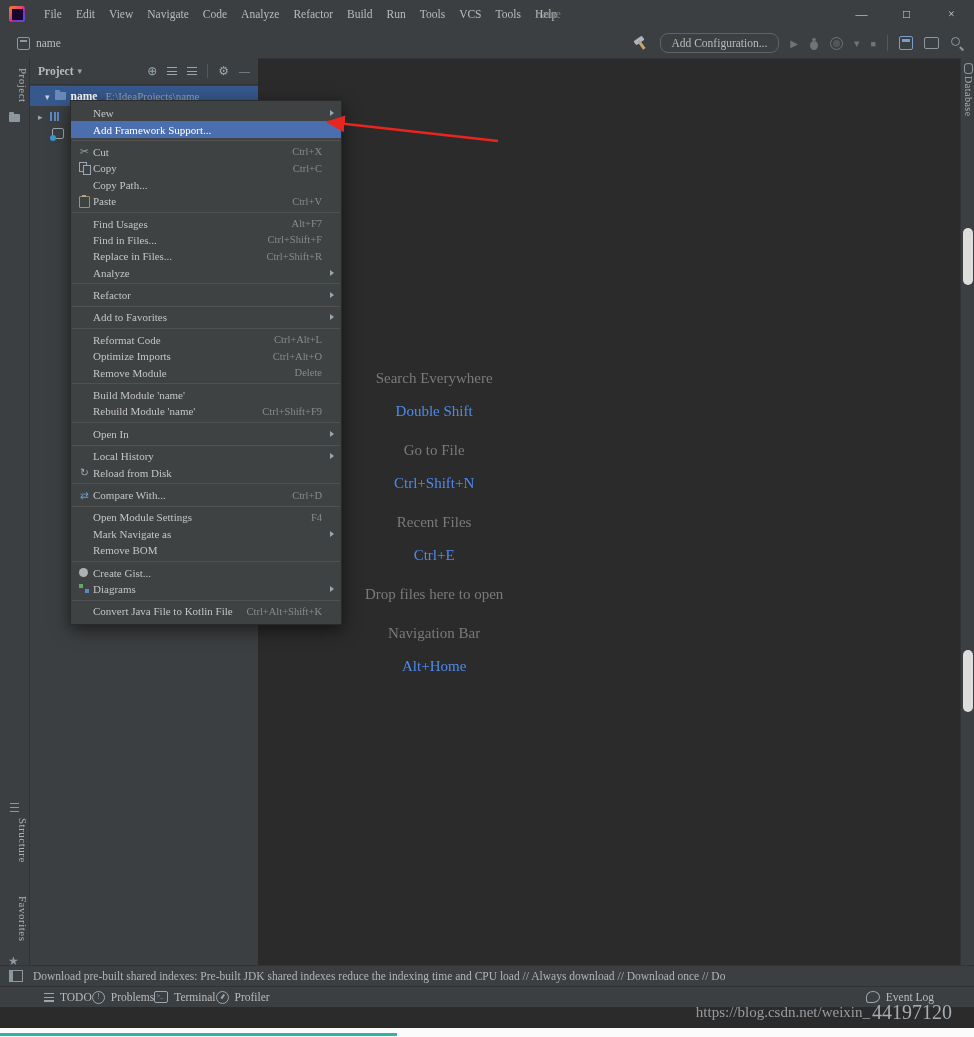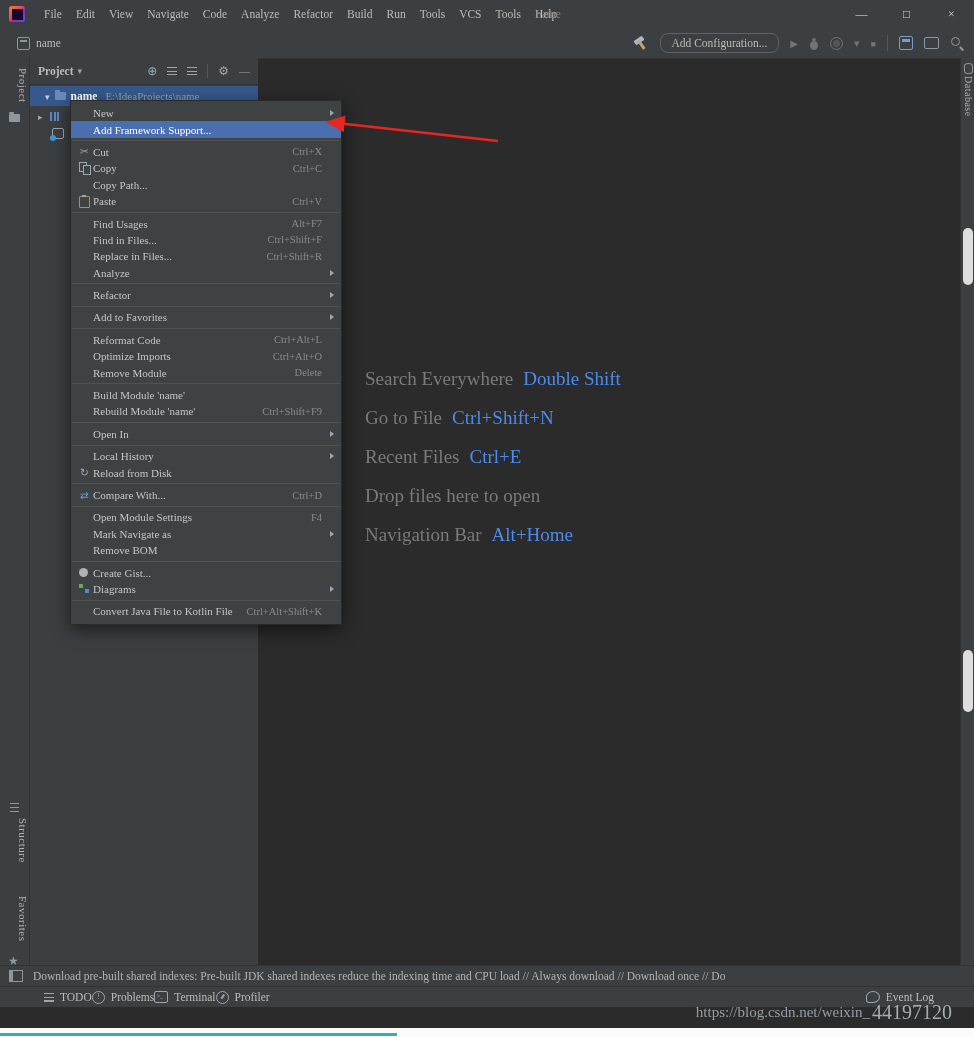--- a/index.html
+++ b/index.html
@@ -95,21 +95,21 @@
   .ic-paste::after{content:"";position:absolute;left:6px;top:0;width:4px;height:2.5px;background:#9aa7b0;}
   .ic-reload::before{content:"↻";}
   .ic-compare::before{content:"⇄";color:#6a9ad0;}
   .ic-diagrams::before{content:"";position:absolute;left:3px;top:2px;width:4px;height:4px;background:#62a962;}
   .ic-diagrams::after{content:"";position:absolute;left:8.5px;top:7px;width:4px;height:4px;background:#5a87c6;}
   .ic-github::before{content:"";position:absolute;left:3px;top:1.5px;width:9px;height:9px;border-radius:50%;background:#afb1b3;}
   
   .red-arrow{position:absolute;left:312px;top:113px;z-index:6;pointer-events:none;}
   
   .hints{position:absolute;left:365px;top:367px;display:flex;flex-direction:column;gap:16px;}
-  .hint-row{display:flex;gap:10px;align-items:center;font-size:19px;line-height:23px;}
+  .hint-row{display:flex;gap:10px;align-items:center;font-size:15px;line-height:23px;flex-direction:column;}
   .hint-label{color:#7a7a7a;}
   .hint-short{color:#4d8aee;}
   
   .bottombar{position:absolute;left:0;top:986px;width:100%;height:21px;background:#3c3f41;border-top:1px solid #313335;display:flex;align-items:center;box-sizing:border-box;}
   .bb-left{display:flex;margin-left:44px;}
   .bb-right{margin-left:auto;margin-right:40px;display:flex;}
   .bb-item{display:flex;align-items:center;gap:6px;color:#bbb;cursor:default;}
   .bb-ic{flex:none;position:relative;}
   .bbic-todo{width:10px;height:9px;background:repeating-linear-gradient(to bottom,#9aa7b0 0 1.5px,transparent 1.5px 3.7px);}
   .bbic-problems{width:11px;height:11px;border:1px solid #9aa7b0;border-radius:50%;}

